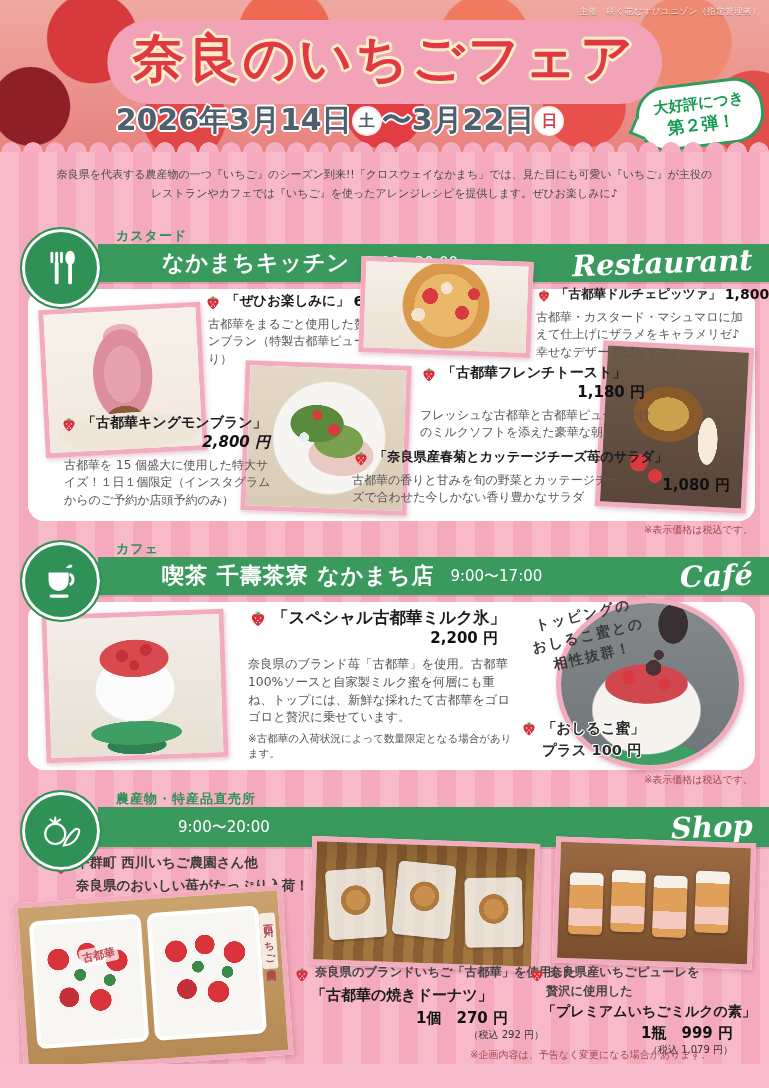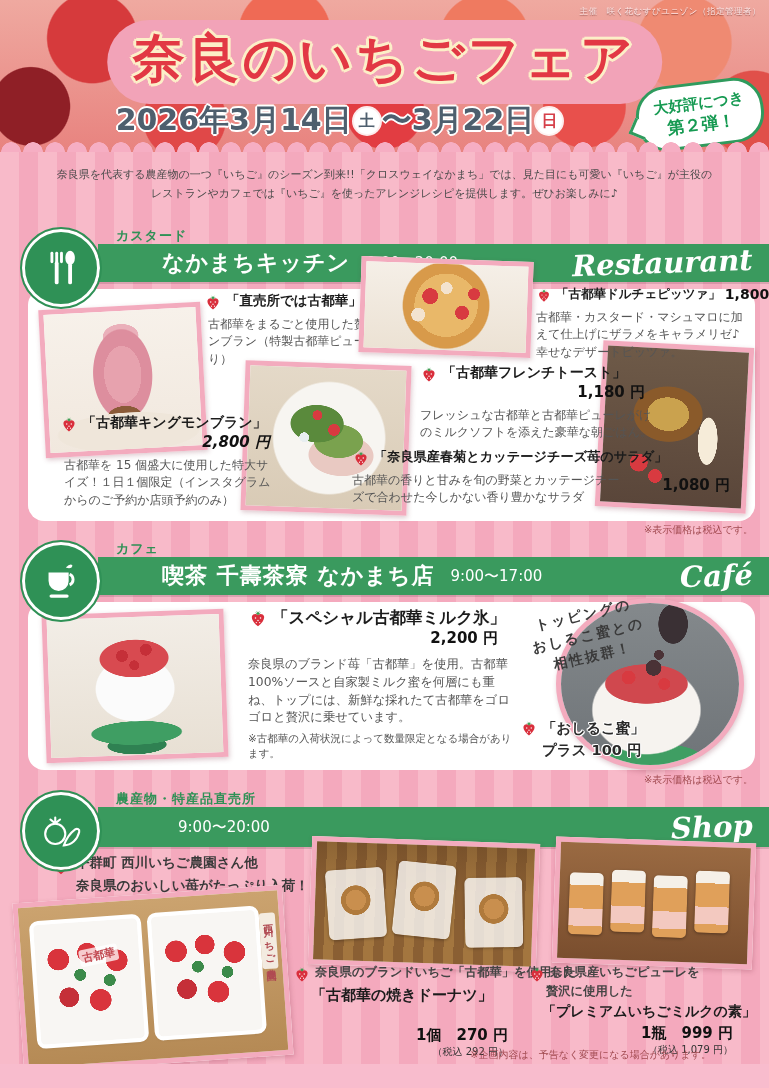--- a/index.html
+++ b/index.html
@@ -221,21 +221,21 @@
     </div>
   <div class="photo" style="left:599px;top:344px;width:151px;height:166px;transform:rotate(3deg);">
       <div class="ph ph-ft"></div>
     </div>
 
   <div class="item" style="left:204px;top:292px;width:196px;">
     <div class="irow">
       <svg class="sbi">
           <use href="#sb"></use>
         </svg>
-      <span class="ittl" style="font-size:13.5px;">「直売所では古都華」</span>
+      <span class="ittl" style="font-size:13.5px;">「ぜひお楽しみに」</span>
       <span class="ipr" style="font-size:14.5px;">680 円</span>
     </div>
     <div class="idesc" style="width:188px;margin-left:4px;">古都華をまるごと使用した贅沢モンブラン（特製古都華ピューレ入り）</div>
   </div>
 
   <div class="item" style="left:536px;top:286px;width:218px;">
     <div class="irow">
       <svg class="sbi" style="width:16px;height:16px;">
           <use href="#sb"></use>
         </svg>
@@ -384,22 +384,22 @@
   </div>
 
   <div class="item" style="left:293px;top:964px;width:238px;">
     <div class="irow">
       <svg class="sbi">
           <use href="#sb"></use>
         </svg>
       <span style="font-size:12.3px;color:#444;font-weight:700;">奈良県のブランドいちご「古都華」を使用した</span>
     </div>
     <div class="ittl" style="font-size:15px;margin:3px 0 0 18px;">「古都華の焼きドーナツ」</div>
-    <div class="ipr" style="font-size:15px;text-align:right;width:215px;margin-top:21px;">1個　270 円</div>
-    <div style="font-size:10px;color:#333;text-align:right;width:215px;">（税込 292 円）</div>
+    <div class="ipr" style="font-size:15px;text-align:right;width:215px;margin-top:4px;">1個　270 円</div>
+    <div style="font-size:10px;color:#333;text-align:right;width:215px;padding-left:36px;">（税込 292 円）</div>
   </div>
 
   <div class="item" style="left:528px;top:964px;width:228px;">
     <div class="irow">
       <svg class="sbi">
           <use href="#sb"></use>
         </svg>
       <span style="font-size:12.3px;color:#444;font-weight:700;">奈良県産いちごピューレを</span>
     </div>
     <div style="font-size:12.3px;color:#444;font-weight:700;margin-left:18px;">贅沢に使用した</div>

